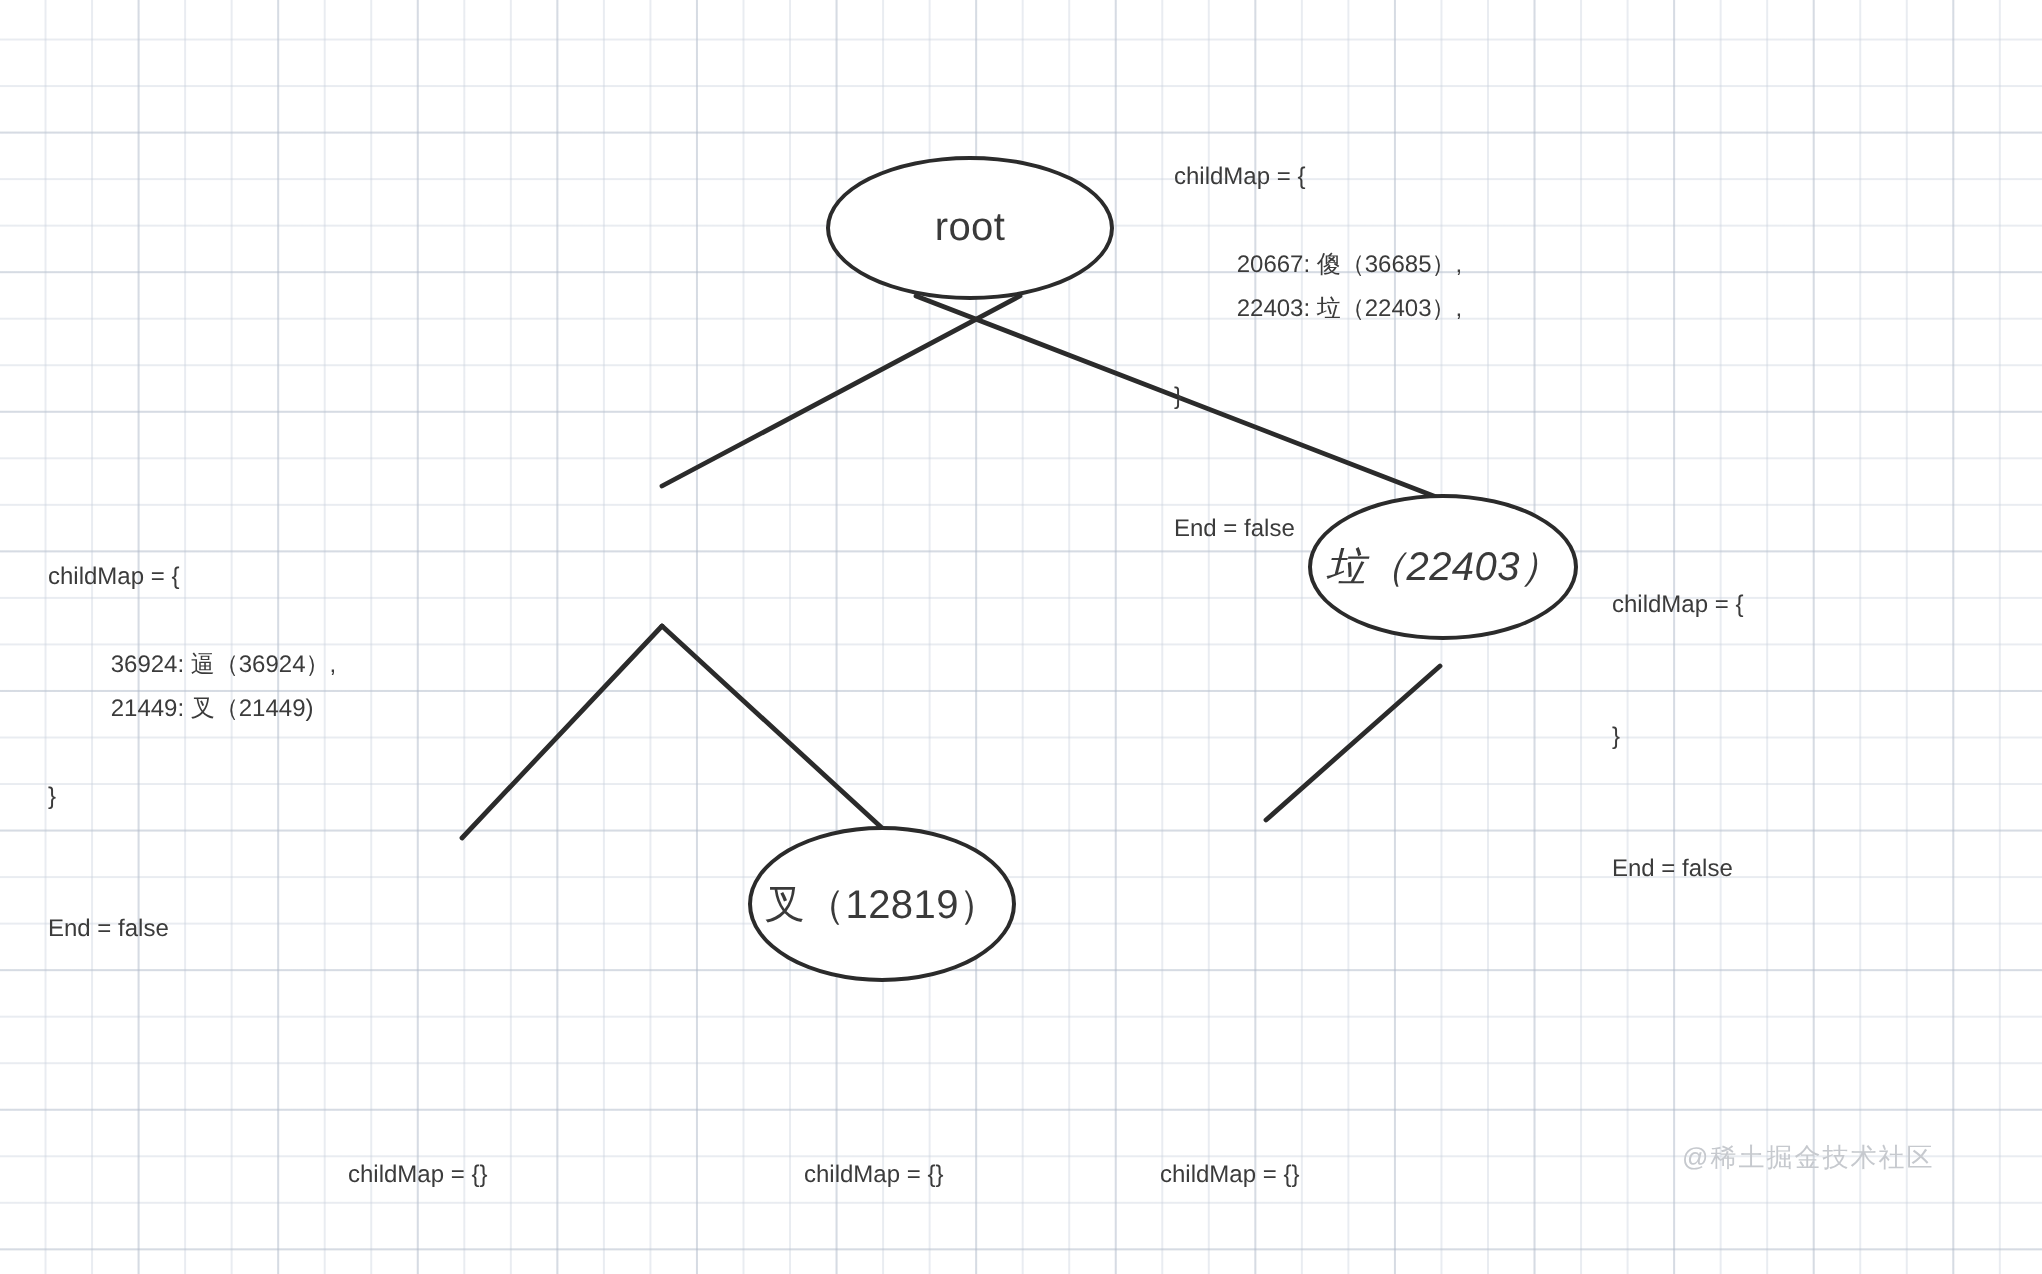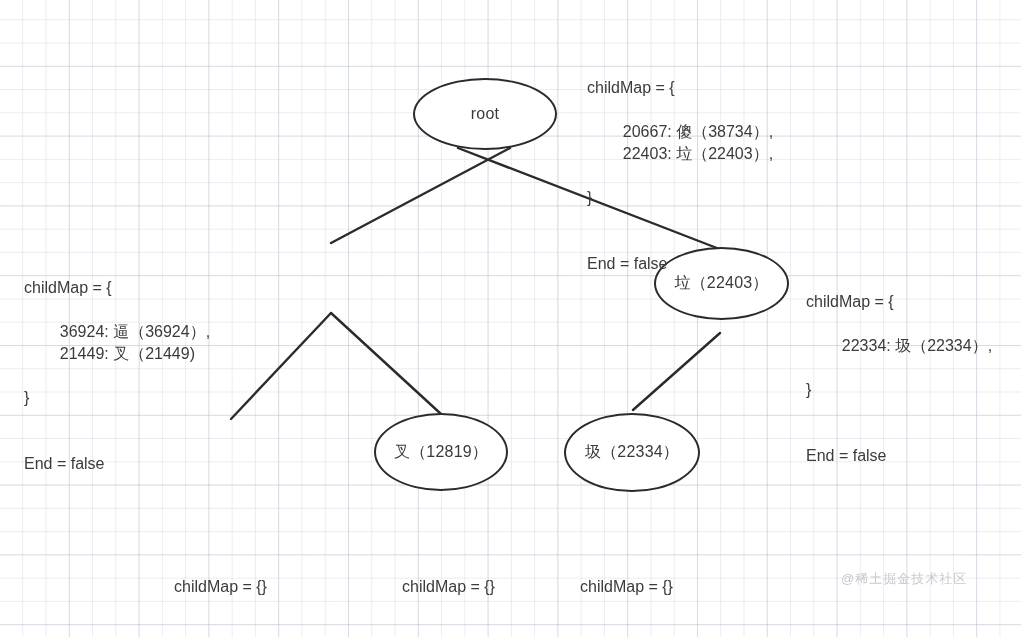--- a/index.html
+++ b/index.html
@@ -37,28 +37,28 @@
   .node {
     position: absolute;
     box-sizing: border-box;
     border: 2.4px solid #2b2b2b;
     border-radius: 50%;
     background: #ffffff;
     display: flex;
     align-items: center;
     justify-content: center;
     color: #3a3a3a;
-    font-size: 16px;
+    font-size: 20px;
     letter-spacing: 0.2px;
     white-space: nowrap;
   }
   .anno {
     position: absolute;
     color: #3b3b3b;
-    font-size: 16px;
+    font-size: 12px;
     line-height: 22px;
     white-space: pre;
   }
   .anno .ind { padding-left: 18px; display: inline-block; }
   .watermark {
     position: absolute;
     color: #c6c9ce;
     font-size: 13px;
     letter-spacing: 1px;
     white-space: nowrap;
@@ -77,52 +77,48 @@
       <line x1="331" y1="313" x2="441" y2="414"></line>
       <line x1="720" y1="333" x2="633" y2="410"></line>
     </g>
   </svg>
 
   <div class="node" style="left:413px; top:78px; width:144px; height:72px;">
     <span>root</span>
   </div>
 
 
-  <div class="node" style="left:654px; top:247px; width:135px; height:73px;">
+  <div class="node" style="left:654px; top:247px; width:135px; height:73px;font-style:italic;">
     <span>垃（22403）</span>
   </div>
 
 
   <div class="node" style="left:374px; top:413px; width:134px; height:78px;">
     <span>叉（12819）</span>
   </div>
 
-  <div class="node" style="left:564px; top:413px; width:136px; height:79px;">
-    <span>圾（22334）</span>
-  </div>
 
   <div class="anno" style="left:587px; top:33px;">
     <div>childMap = {</div>
-    <div class="ind">20667: 傻（38734）,</div>
+    <div class="ind">20667: 傻（36685）,</div>
     <div class="ind">22403: 垃（22403）,</div>
     <div>}</div>
     <div>End = false</div>
   </div>
 
   <div class="anno" style="left:24px; top:233px;">
     <div>childMap = {</div>
     <div class="ind">36924: 逼（36924）,</div>
     <div class="ind">21449: 叉（21449)</div>
     <div>}</div>
     <div>End = false</div>
   </div>
 
   <div class="anno" style="left:806px; top:247px;">
     <div>childMap = {</div>
-    <div class="ind">22334: 圾（22334）,</div>
     <div>}</div>
     <div>End = false</div>
   </div>
 
   <div class="anno" style="left:174px; top:532px;">
     <div>childMap = {}</div>
     
     
   </div>
 

